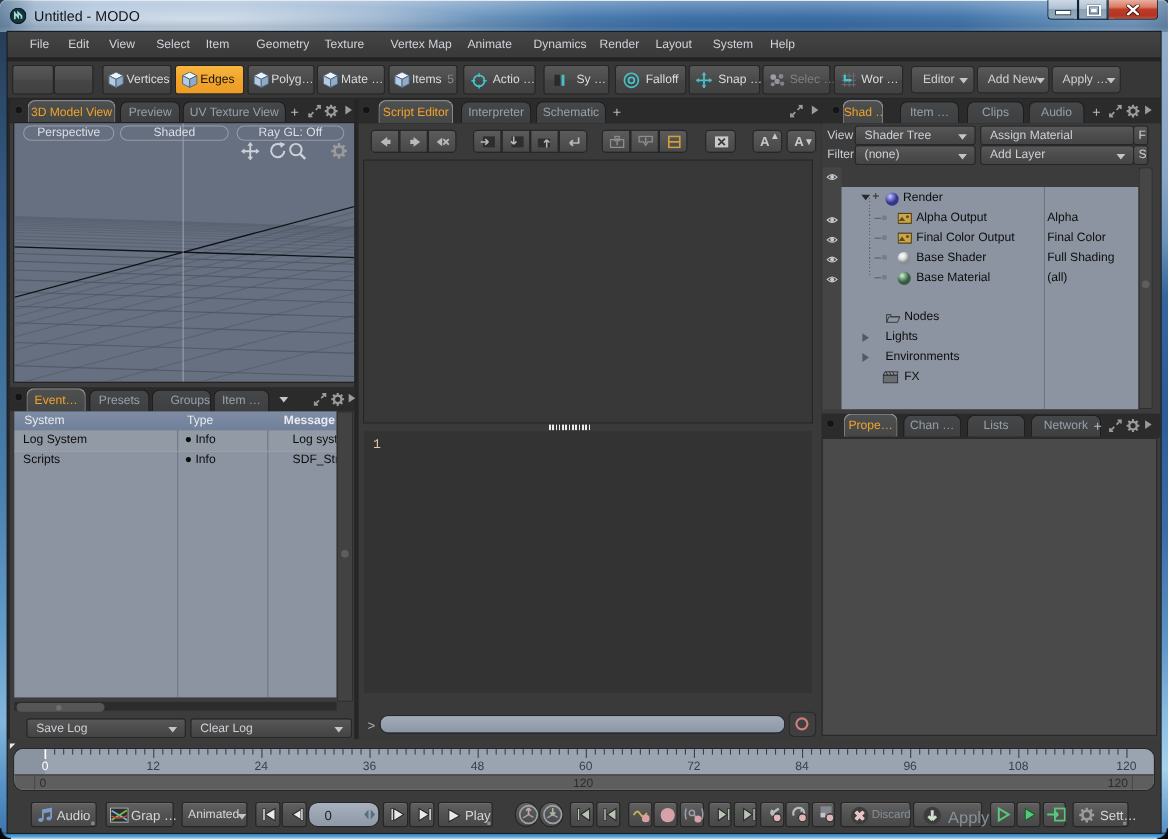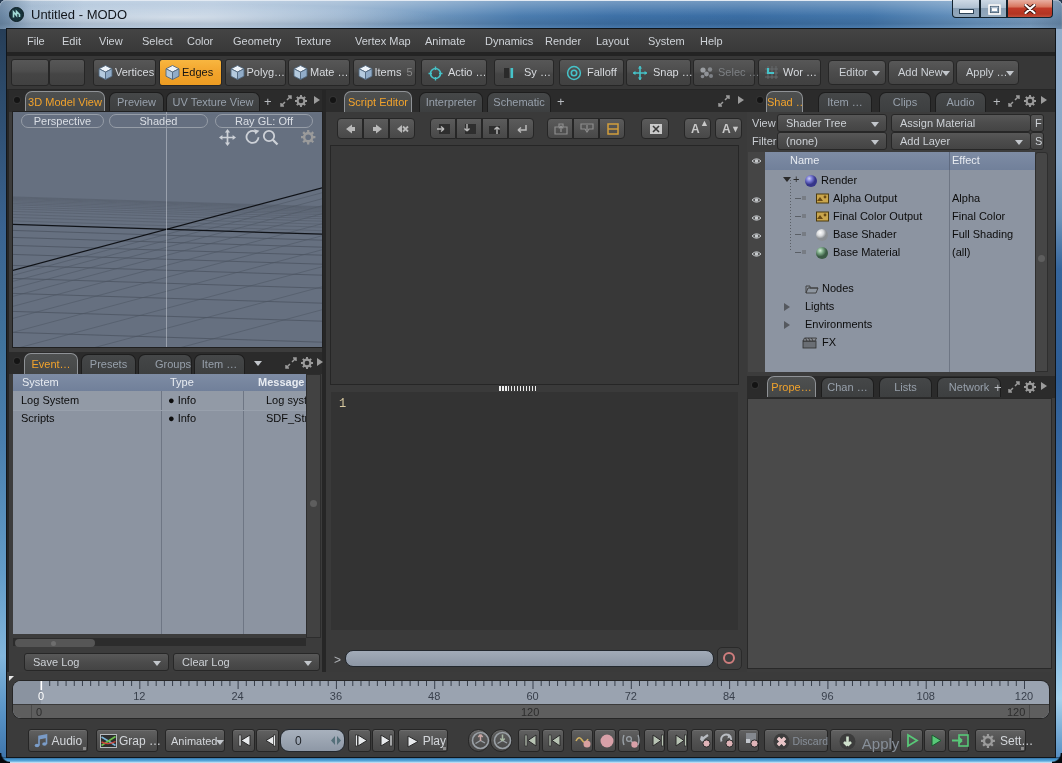--- a/index.html
+++ b/index.html
@@ -94,21 +94,21 @@
       <path d="M1.5 1 L10.5 9 M10.5 1 L1.5 9" stroke="#3d1510" stroke-width="4" stroke-linecap="round"></path>
       <path d="M1.5 1 L10.5 9 M10.5 1 L1.5 9" stroke="#fff" stroke-width="2.2" stroke-linecap="round"></path>
     </svg>
 </div>
 <div id="client">
   <div id="menubar">
     <span style="left:20px">File</span>
       <span style="left:55px">Edit</span>
       <span style="left:92px">View</span>
     <span style="left:135px">Select</span>
-      <span style="left:180px">Color</span>
+      <span style="left:180px">Item</span>
       <span style="left:226px">Geometry</span>
     <span style="left:288px">Texture</span>
       <span style="left:348px">Vertex Map</span>
       <span style="left:418px">Animate</span>
     <span style="left:478px">Dynamics</span>
       <span style="left:538px">Render</span>
       <span style="left:589px">Layout</span>
     <span style="left:641px">System</span>
       <span style="left:693px">Help</span>
   </div>
@@ -545,25 +545,20 @@
         <svg class="abs" style="left:3px;top:61px" width="11" height="10">
           <use href="#eye"></use>
         </svg>
         <svg class="abs" style="left:3px;top:79px" width="11" height="10">
           <use href="#eye"></use>
         </svg>
         <svg class="abs" style="left:3px;top:97px" width="11" height="10">
           <use href="#eye"></use>
         </svg>
       </div>
-  <div class="thead" style="left:758px;top:123px;width:270px;height:18px;">
-    <span class="abs" style="left:25px;top:2px;">Name</span>
-    <span class="abs" style="left:187px;top:2px;">Effect</span>
-    <div class="abs" style="left:184px;top:0;width:1px;height:18px;background:#5e6a80;"></div>
-  </div>
   <div class="tbody" style="left:758px;top:141px;width:270px;height:202px;" id="treebody">
     <div class="abs" style="left:184px;top:0;width:1px;height:202px;background:#6e7684;"></div>
     <div class="abs" style="left:25px;top:10px;width:1px;height:72px;background:repeating-linear-gradient(180deg,#5a5f66 0,#5a5f66 1px,transparent 1px,transparent 3px);"></div>
     <div class="abs" style="left:0;top:2px;width:270px;height:18px;">
           <span class="abs" style="left:18px;top:5px;width:0;height:0;border-left:4px solid transparent;border-right:4px solid transparent;border-top:5px solid #2a2a2a;"></span>
           <span class="abs" style="left:28px;top:1px;color:#2a2a2a;font-size:11px;">+</span>
           <svg class="abs" style="left:39px;top:2px" width="14" height="14">
             <defs>
               <radialGradient id="sphP" cx="0.35" cy="0.3">
                 <stop offset="0%" stop-color="#cdd0f0"></stop>

